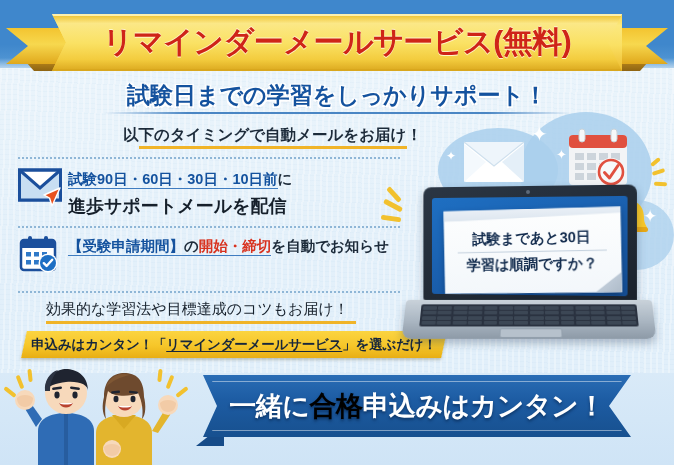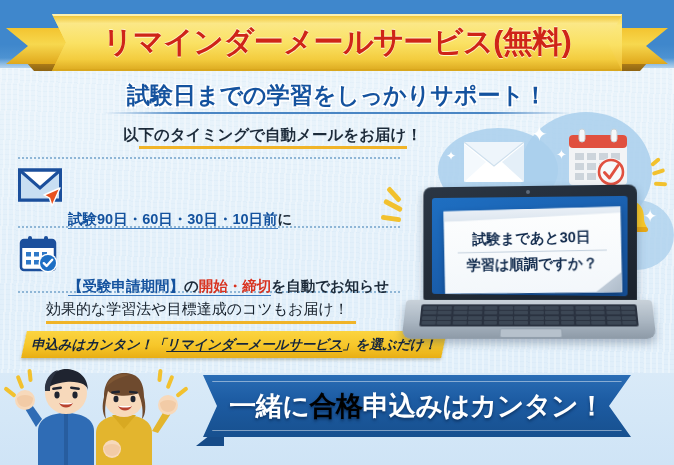--- a/index.html
+++ b/index.html
@@ -94,21 +94,21 @@
     position:absolute; left:139px; top:146px; width:268px; height:2.5px;
     background:#f0b429;
   }
 
   
   .divider{
     position:absolute; height:0; border-top:2px dotted #8fb6d6;
   }
 
   
-  .bullet{ position:absolute;margin-top:40px; }
+  .bullet{ position:absolute; }
   .b-line1{
     font-size:14.5px; font-weight:bold; color:#1d2b3a; white-space:nowrap;
   }
   .b-line1 .hl-blue{ color:#14529e; }
   .b-line1 .hl-red{ color:#d8321f; }
   .b-line1 .u{
     border-bottom:1.5px solid #3f7cc0; padding-bottom:1px;
   }
   .b-line2{
     font-size:18px; font-weight:bold; color:#16202b; white-space:nowrap; margin-top:5px;
@@ -125,21 +125,21 @@
   
   .cta-banner{
     position:absolute; left:24px; top:331px; width:420px; height:27px;
     background:linear-gradient(180deg,#fbd441 0%,#f6c629 55%,#e8ae14 100%);
     transform:skewX(-12deg);
     box-shadow:0 2px 3px rgba(60,50,10,.25);
   }
   .cta-text{
     position:absolute; left:24px; top:331px; width:420px; height:27px;
     display:flex; align-items:center; justify-content:center;
-    font-size:13.5px; font-weight:bold; font-style:italic; color:#16263c;
+    font-size:13.5px; font-weight:bold; color:#16263c;
     white-space:nowrap; letter-spacing:-.2px;
   }
   .cta-text .q{ text-decoration:underline; text-underline-offset:2px; }
 
   
   .blue-banner{
     position:absolute; left:203px; top:375px; width:428px; height:62px;
     background:linear-gradient(180deg,#2a6db5 0%,#1d5ca3 40%,#17508f 100%);
     clip-path:polygon(0 0,100% 0,calc(100% - 22px) 50%,100% 100%,0 100%,14px 50%);
     box-shadow:0 3px 5px rgba(10,40,80,.3);
@@ -282,20 +282,21 @@
     <rect x="1.5" y="2" width="41" height="30" fill="none" stroke="#1b4f9c" stroke-width="3"></rect>
   </svg>
   <svg style="position:absolute;left:40px;top:186px;width:22px;height:24px;" viewBox="0 0 22 24">
     <path d="M20 2 L4 9 L9.5 12 L12 20 Z" fill="#e8521f" stroke="#ffffff" stroke-width="1.4" stroke-linejoin="round"></path>
   </svg>
 
   <div class="bullet" style="left:68px;top:170px;">
     <div class="b-line1">
       <span class="hl-blue u">試験90日・60日・30日・10日前</span><span>に</span>
     </div>
+    <div class="b-line2">進歩サポートメールを配信</div>
   </div>
 
   <svg class="icon-calendar" style="left:19px;top:235px;" viewBox="0 0 40 38">
     <rect x="9" y="1" width="4" height="8" rx="2" fill="#1b4f9c"></rect>
     <rect x="25" y="1" width="4" height="8" rx="2" fill="#1b4f9c"></rect>
     <rect x="2" y="5" width="34" height="30" rx="3" fill="#ffffff" stroke="#1b4f9c" stroke-width="2.5"></rect>
     <rect x="2" y="5" width="34" height="8" fill="#1b4f9c"></rect>
     <g fill="#2f79c8">
       <rect x="7" y="17" width="5" height="4.5"></rect>
         <rect x="15" y="17" width="5" height="4.5"></rect>

